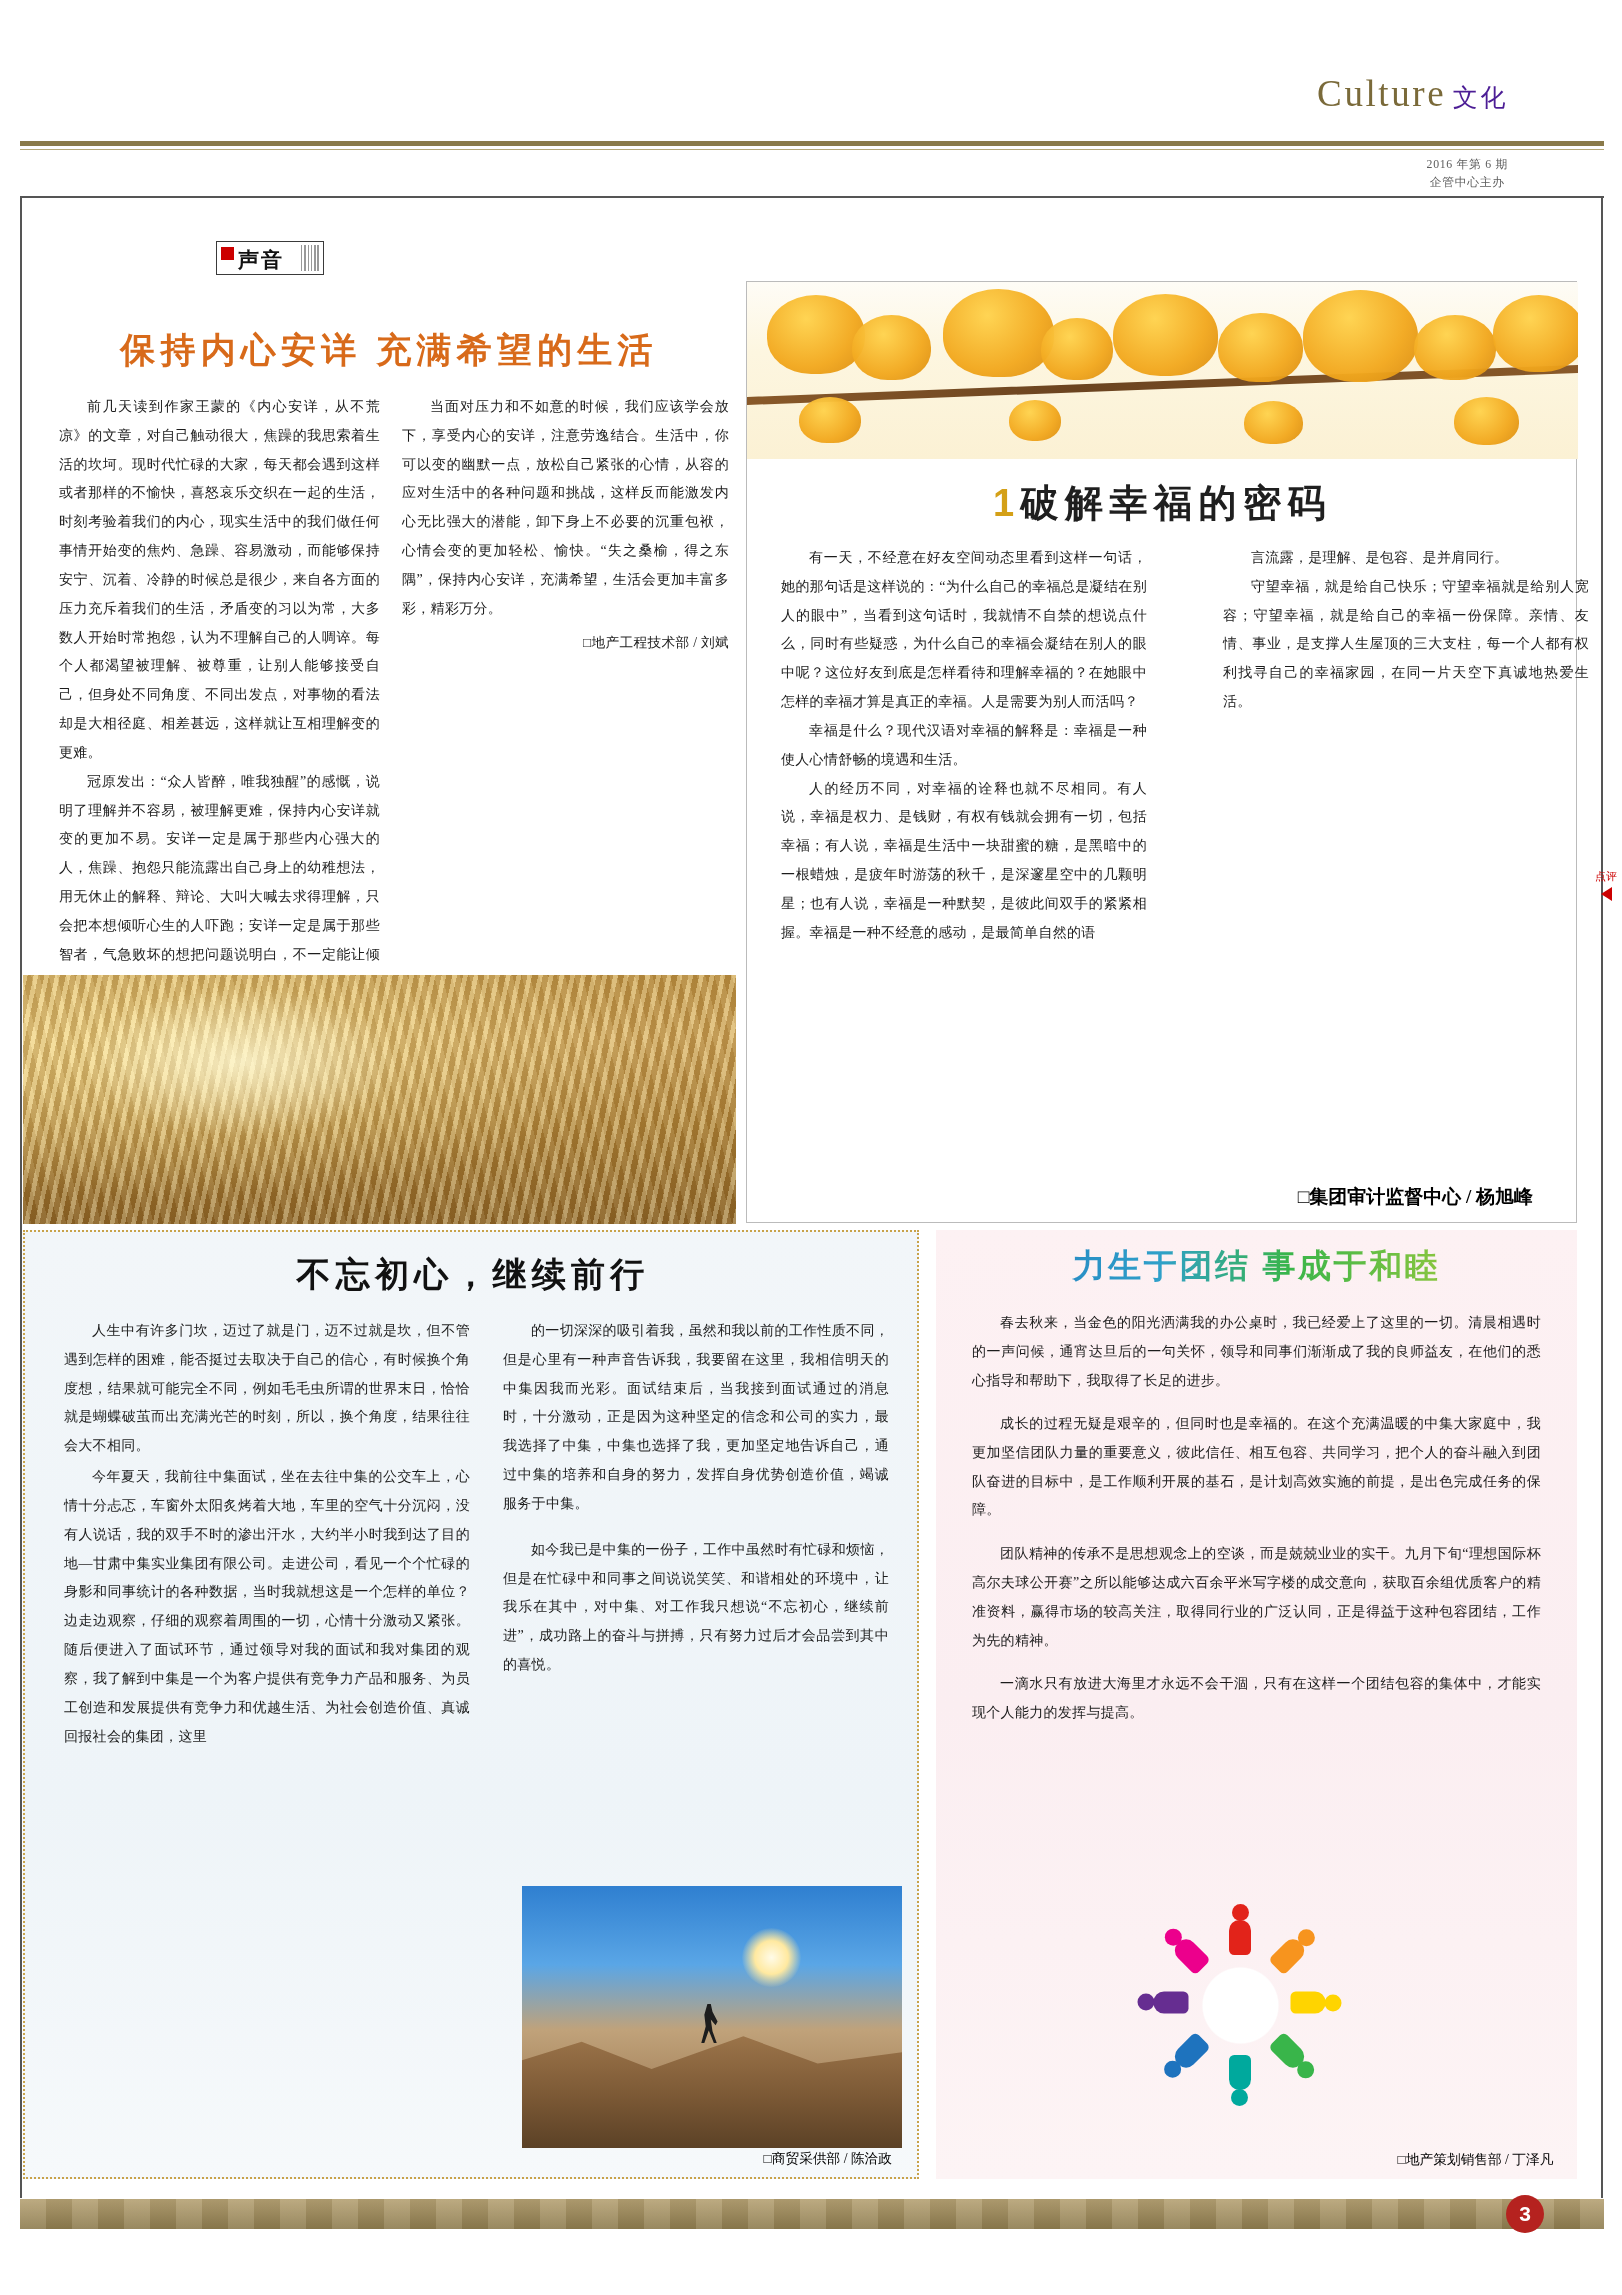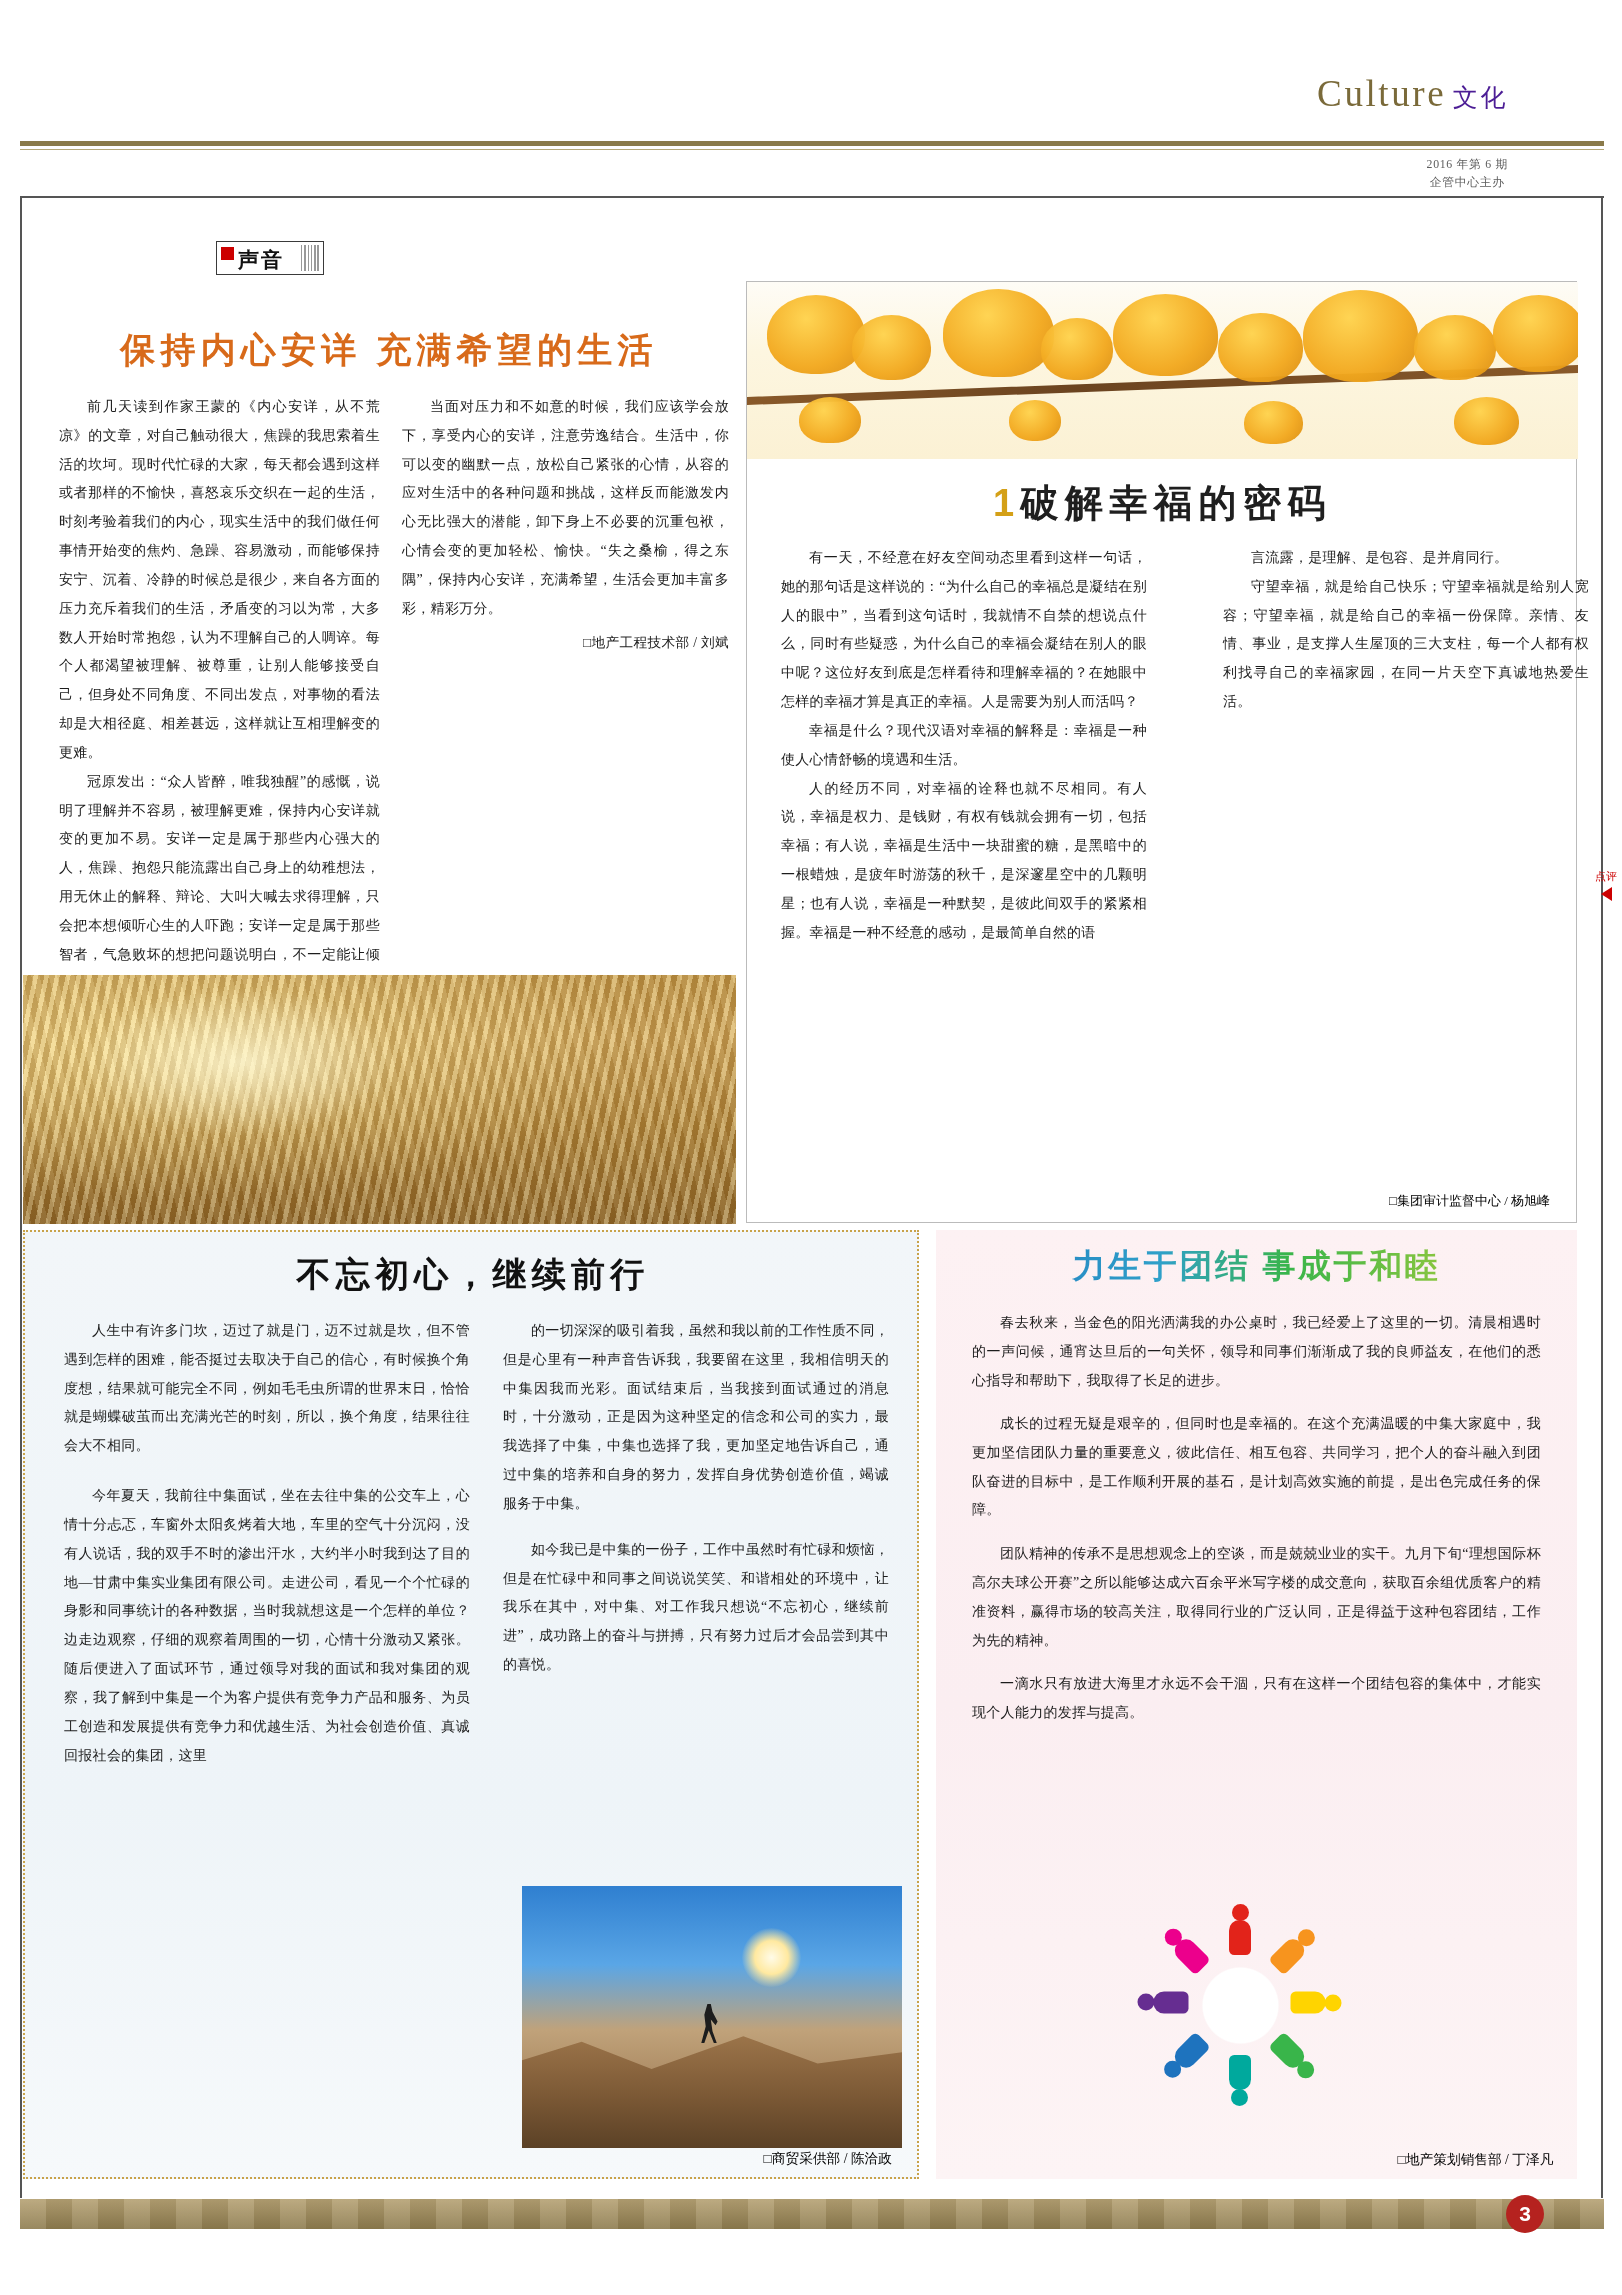--- a/index.html
+++ b/index.html
@@ -181,22 +181,23 @@
     letter-spacing: 6.5px;
     color: #1f1f1f;
   }
   .a2-title .slash {
     color: #d4a017;
   }
   .a2-col1 { position:absolute; left: 34px; top: 262px; width: 366px; }
   .a2-col2 { position:absolute; left: 432px; top: 262px; width: 366px; margin-left: 44px; }
   .a2-byline {
     position: absolute;
-    right: 26px; bottom: 11.8px;
-    font-size: 13px;
+    right: 43px; bottom: 11.8px;
+    font-size: 19px;
+    font-weight: bold;
   }
   
   .a3-box {
     position: absolute;
     left: 23px; top: 1230px; width: 896px; height: 949px;
     border: 2px dotted #c8a24a;
     background: linear-gradient(180deg,#f2f6f9 0%, #eef4f8 60%, #f6f9fb 100%);
   }
   .a3-title {
     position: absolute;
@@ -374,21 +375,21 @@
       <p>言流露，是理解、是包容、是并肩同行。</p>
       <p>守望幸福，就是给自己快乐；守望幸福就是给别人宽容；守望幸福，就是给自己的幸福一份保障。亲情、友情、事业，是支撑人生屋顶的三大支柱，每一个人都有权利找寻自己的幸福家园，在同一片天空下真诚地热爱生活。</p>
     </div>
     <div class="a2-byline">□集团审计监督中心 / 杨旭峰</div>
   </div>
 
   <div class="a3-box">
     <div class="a3-title">不忘初心，继续前行</div>
     <div class="a3-col1 cn-body">
       <p>人生中有许多门坎，迈过了就是门，迈不过就是坎，但不管遇到怎样的困难，能否挺过去取决于自己的信心，有时候换个角度想，结果就可能完全不同，例如毛毛虫所谓的世界末日，恰恰就是蝴蝶破茧而出充满光芒的时刻，所以，换个角度，结果往往会大不相同。</p>
-      <p style="margin-top:21px">今年夏天，我前往中集面试，坐在去往中集的公交车上，心情十分忐忑，车窗外太阳炙烤着大地，车里的空气十分沉闷，没有人说话，我的双手不时的渗出汗水，大约半小时我到达了目的地—甘肃中集实业集团有限公司。走进公司，看见一个个忙碌的身影和同事统计的各种数据，当时我就想这是一个怎样的单位？边走边观察，仔细的观察着周围的一切，心情十分激动又紧张。随后便进入了面试环节，通过领导对我的面试和我对集团的观察，我了解到中集是一个为客户提供有竞争力产品和服务、为员工创造和发展提供有竞争力和优越生活、为社会创造价值、真诚回报社会的集团，这里</p>
+      <p style="margin-top:2px">今年夏天，我前往中集面试，坐在去往中集的公交车上，心情十分忐忑，车窗外太阳炙烤着大地，车里的空气十分沉闷，没有人说话，我的双手不时的渗出汗水，大约半小时我到达了目的地—甘肃中集实业集团有限公司。走进公司，看见一个个忙碌的身影和同事统计的各种数据，当时我就想这是一个怎样的单位？边走边观察，仔细的观察着周围的一切，心情十分激动又紧张。随后便进入了面试环节，通过领导对我的面试和我对集团的观察，我了解到中集是一个为客户提供有竞争力产品和服务、为员工创造和发展提供有竞争力和优越生活、为社会创造价值、真诚回报社会的集团，这里</p>
     </div>
     <div class="a3-col2 cn-body">
       <p>的一切深深的吸引着我，虽然和我以前的工作性质不同，但是心里有一种声音告诉我，我要留在这里，我相信明天的中集因我而光彩。面试结束后，当我接到面试通过的消息时，十分激动，正是因为这种坚定的信念和公司的实力，最我选择了中集，中集也选择了我，更加坚定地告诉自己，通过中集的培养和自身的努力，发挥自身优势创造价值，竭诚服务于中集。</p>
       <p style="margin-top:17px">如今我已是中集的一份子，工作中虽然时有忙碌和烦恼，但是在忙碌中和同事之间说说笑笑、和谐相处的环境中，让我乐在其中，对中集、对工作我只想说“不忘初心，继续前进”，成功路上的奋斗与拼搏，只有努力过后才会品尝到其中的喜悦。</p>
     </div>
     <div class="a3-photo">
       <div class="sun"></div>
       <div class="ridge"></div>
       <div class="runner"></div>
     </div>

